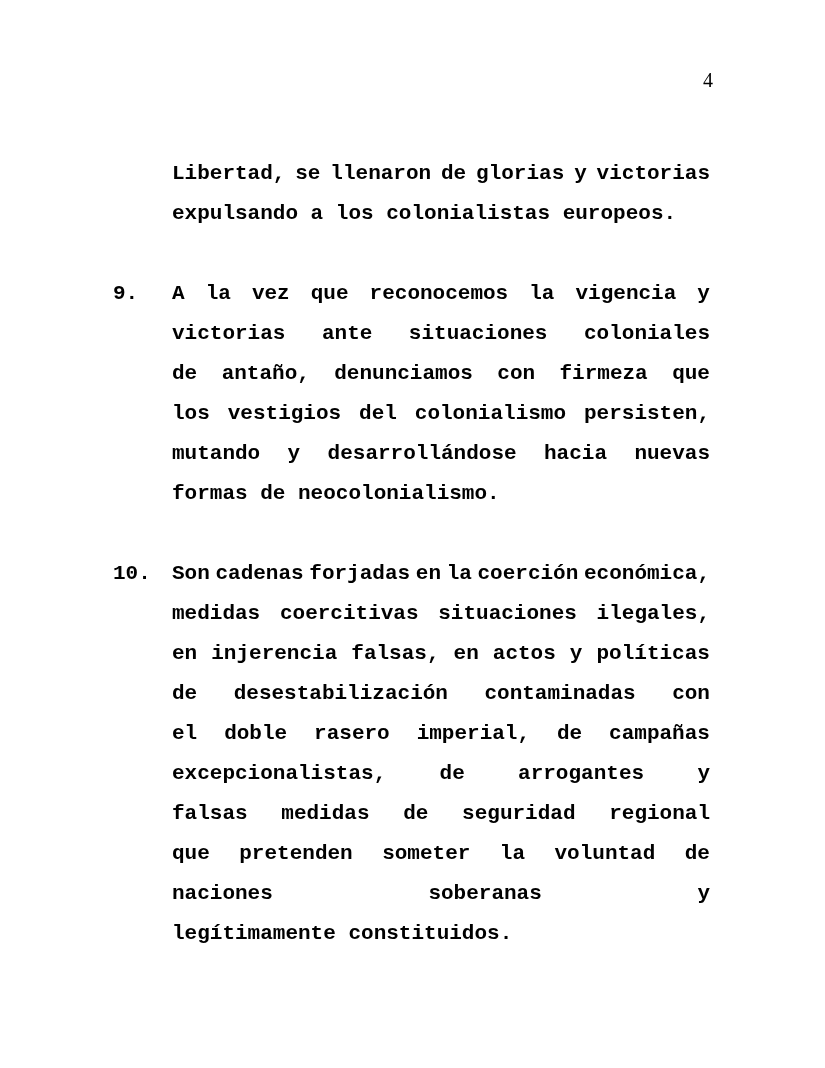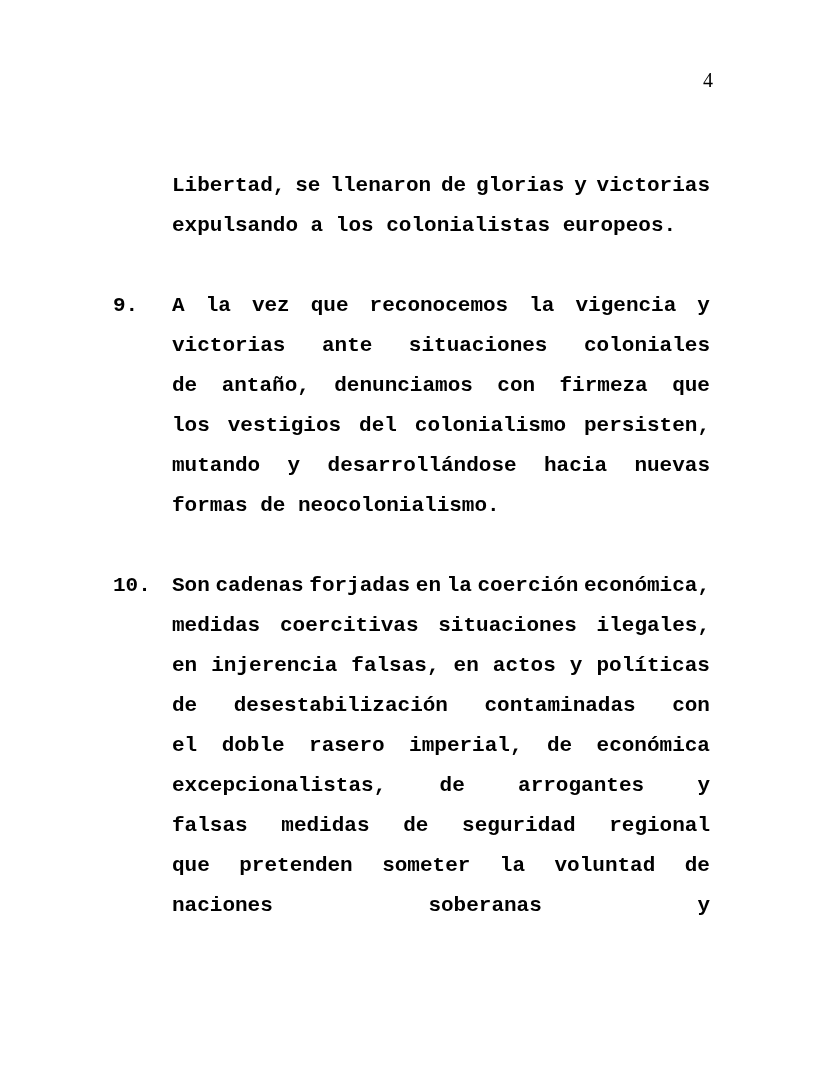--- a/index.html
+++ b/index.html
@@ -29,21 +29,21 @@
   }
   .doc-body {
     position: absolute;
     left: 113px;
     top: 150px;
     width: 597px;
   }
   .para {
     display: grid;
     grid-template-columns: 59px 1fr;
-    margin: 16px 0 40px 0;
+    margin: 4px 0 40px 0;
   }
   .para:last-child { margin-bottom: 0; }
   .para-num {
     height: 40px;
     line-height: 40px;
     text-align: left;
   }
   .para-lines { min-width: 0; }
   .line {
     height: 40px;
@@ -83,21 +83,22 @@
           <div class="line">formas de neocolonialismo.</div>
         </div>
       </div>
       <div class="para">
         <div class="para-num">10.</div>
         <div class="para-lines">
           <div class="line justified"><span>Son</span><span>cadenas</span><span>forjadas</span><span>en</span><span>la</span><span>coerción</span><span>económica,</span></div>
           <div class="line justified"><span>medidas</span><span>coercitivas</span><span>situaciones</span><span>ilegales,</span></div>
           <div class="line justified"><span>en</span><span>injerencia</span><span>falsas,</span><span>en</span><span>actos</span><span>y</span><span>políticas</span></div>
           <div class="line justified"><span>de</span><span>desestabilización</span><span>contaminadas</span><span>con</span></div>
-          <div class="line justified"><span>el</span><span>doble</span><span>rasero</span><span>imperial,</span><span>de</span><span>económica</span></div>
+          <div class="line justified"><span>el</span><span>doble</span><span>rasero</span><span>imperial,</span><span>de</span><span>campañas</span></div>
           <div class="line justified"><span>excepcionalistas,</span><span>de</span><span>arrogantes</span><span>y</span></div>
           <div class="line justified"><span>falsas</span><span>medidas</span><span>de</span><span>seguridad</span><span>regional</span></div>
           <div class="line justified"><span>que</span><span>pretenden</span><span>someter</span><span>la</span><span>voluntad</span><span>de</span></div>
           <div class="line justified"><span>naciones</span><span>soberanas</span><span>y</span></div>
+          <div class="line">legítimamente constituidos.</div>
         </div>
       </div>
     </div>
 </div>
 
 </body></html>

